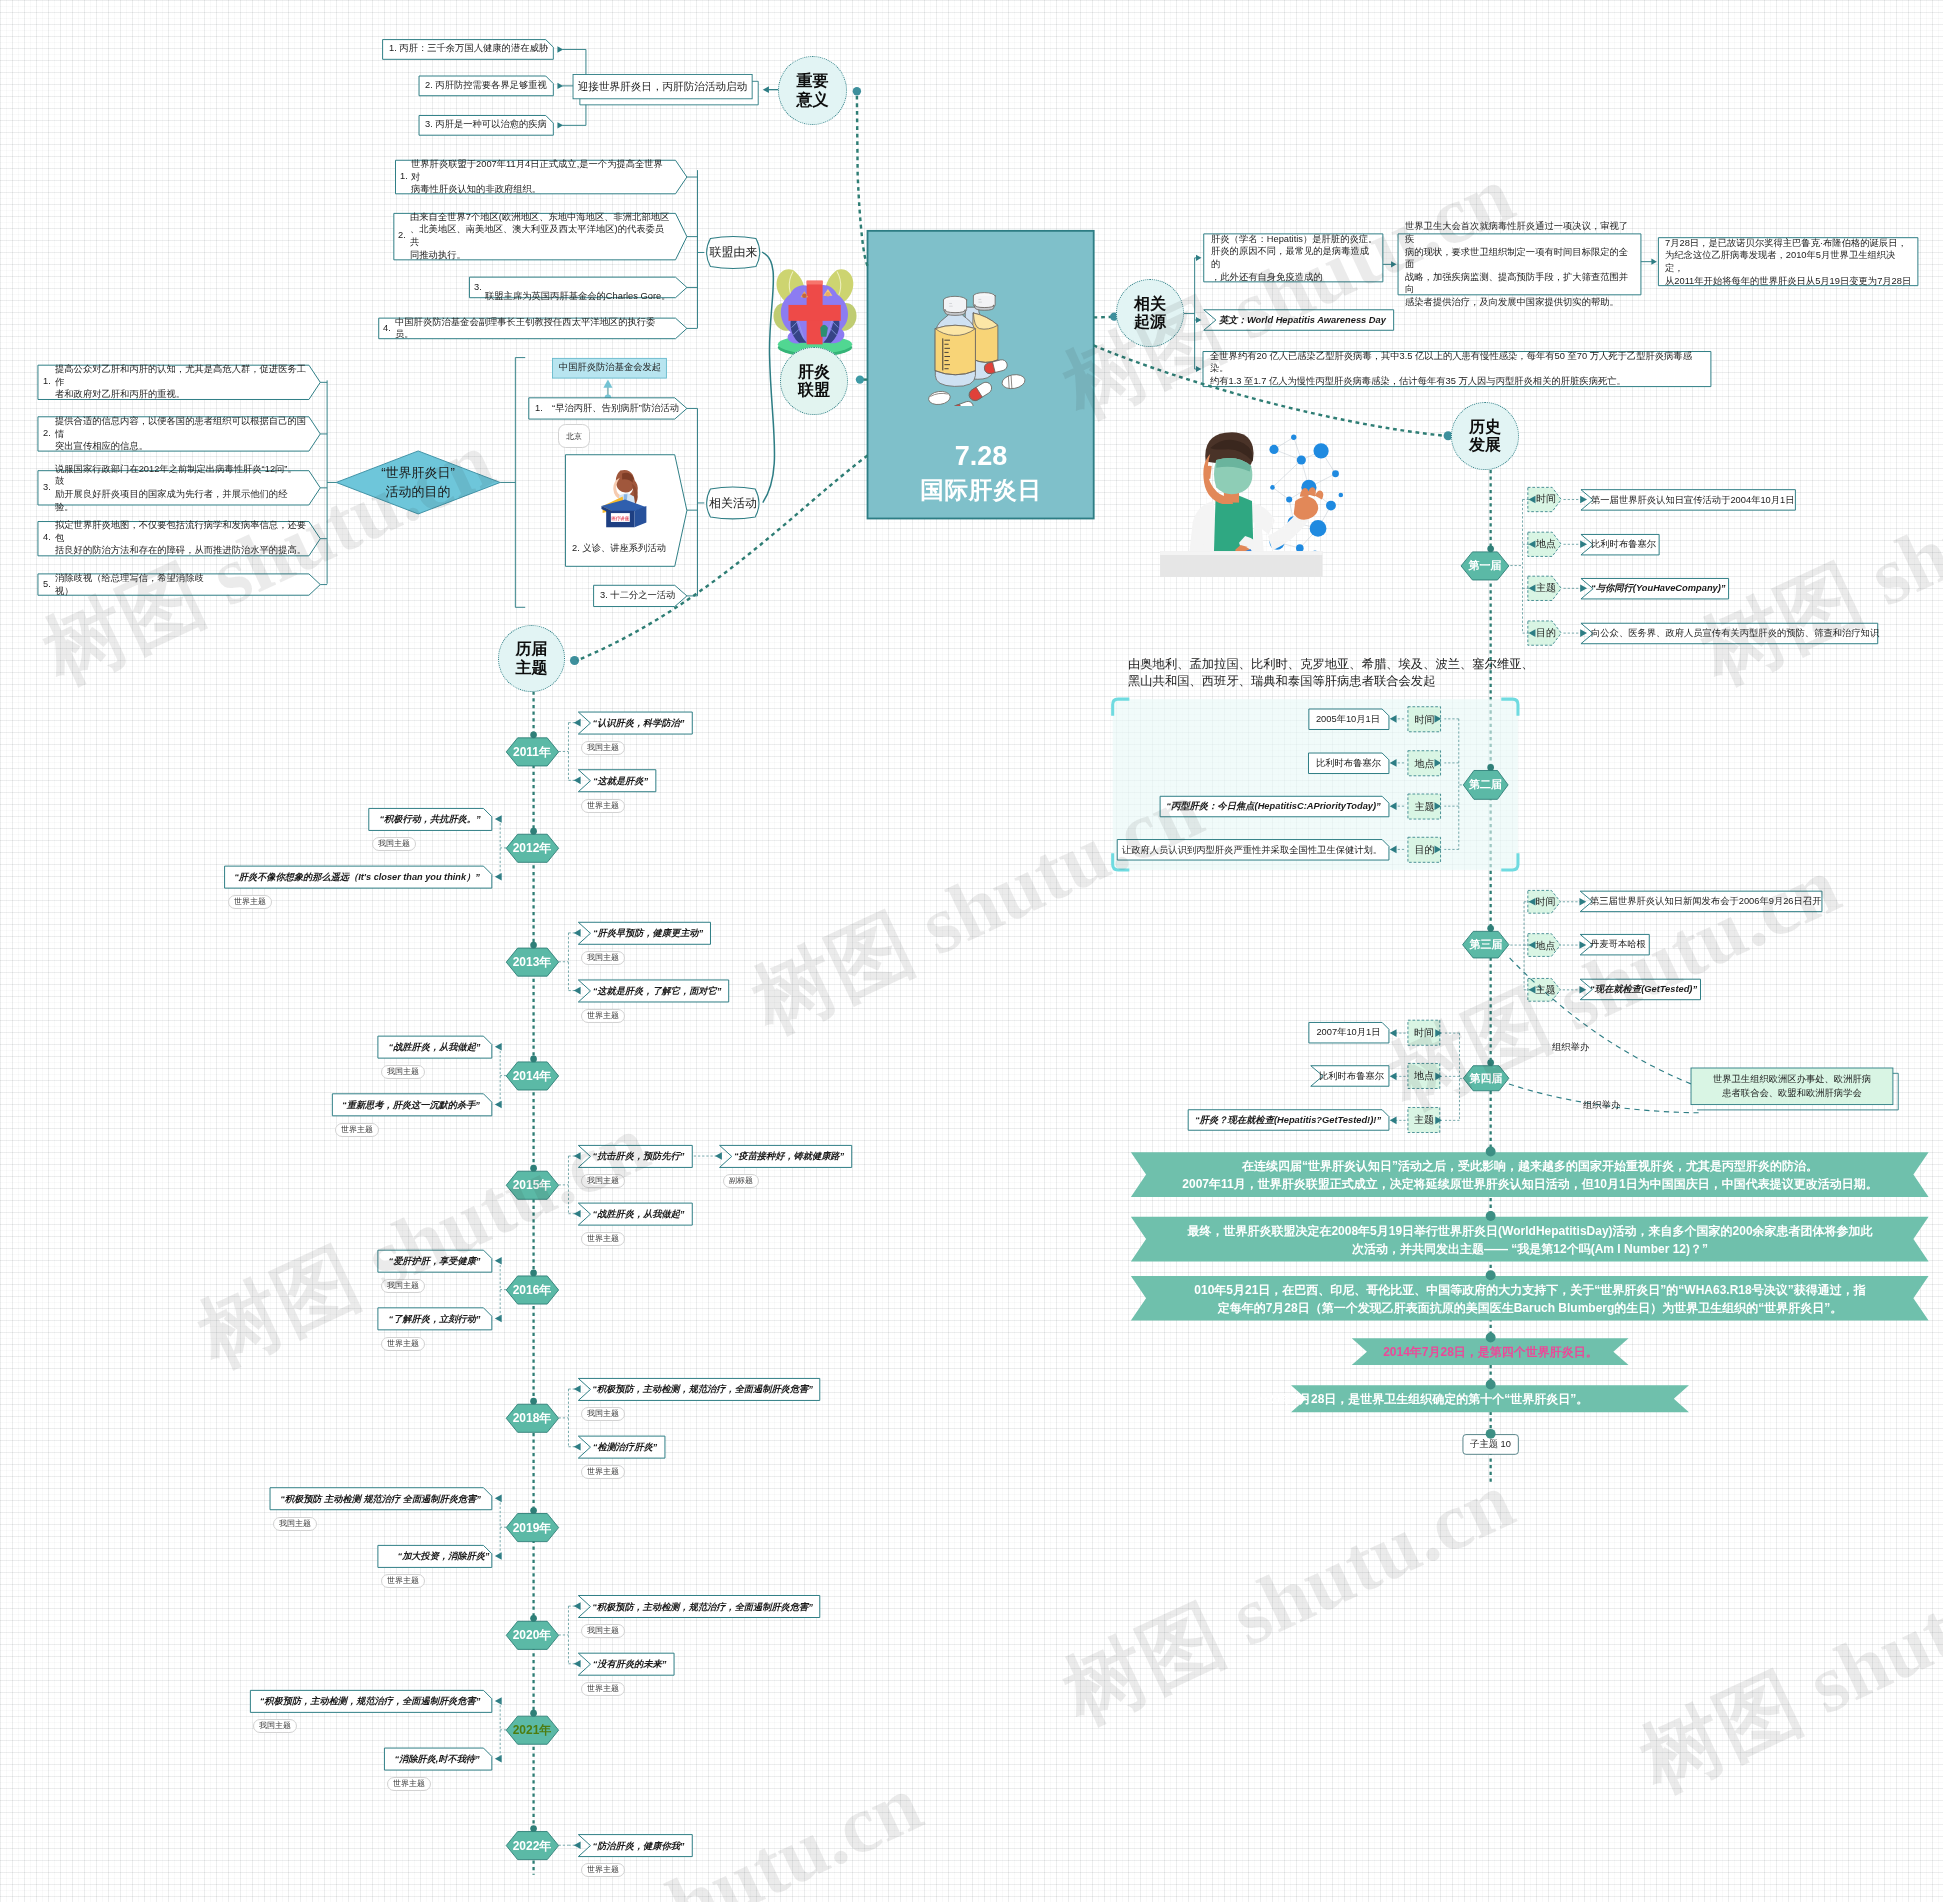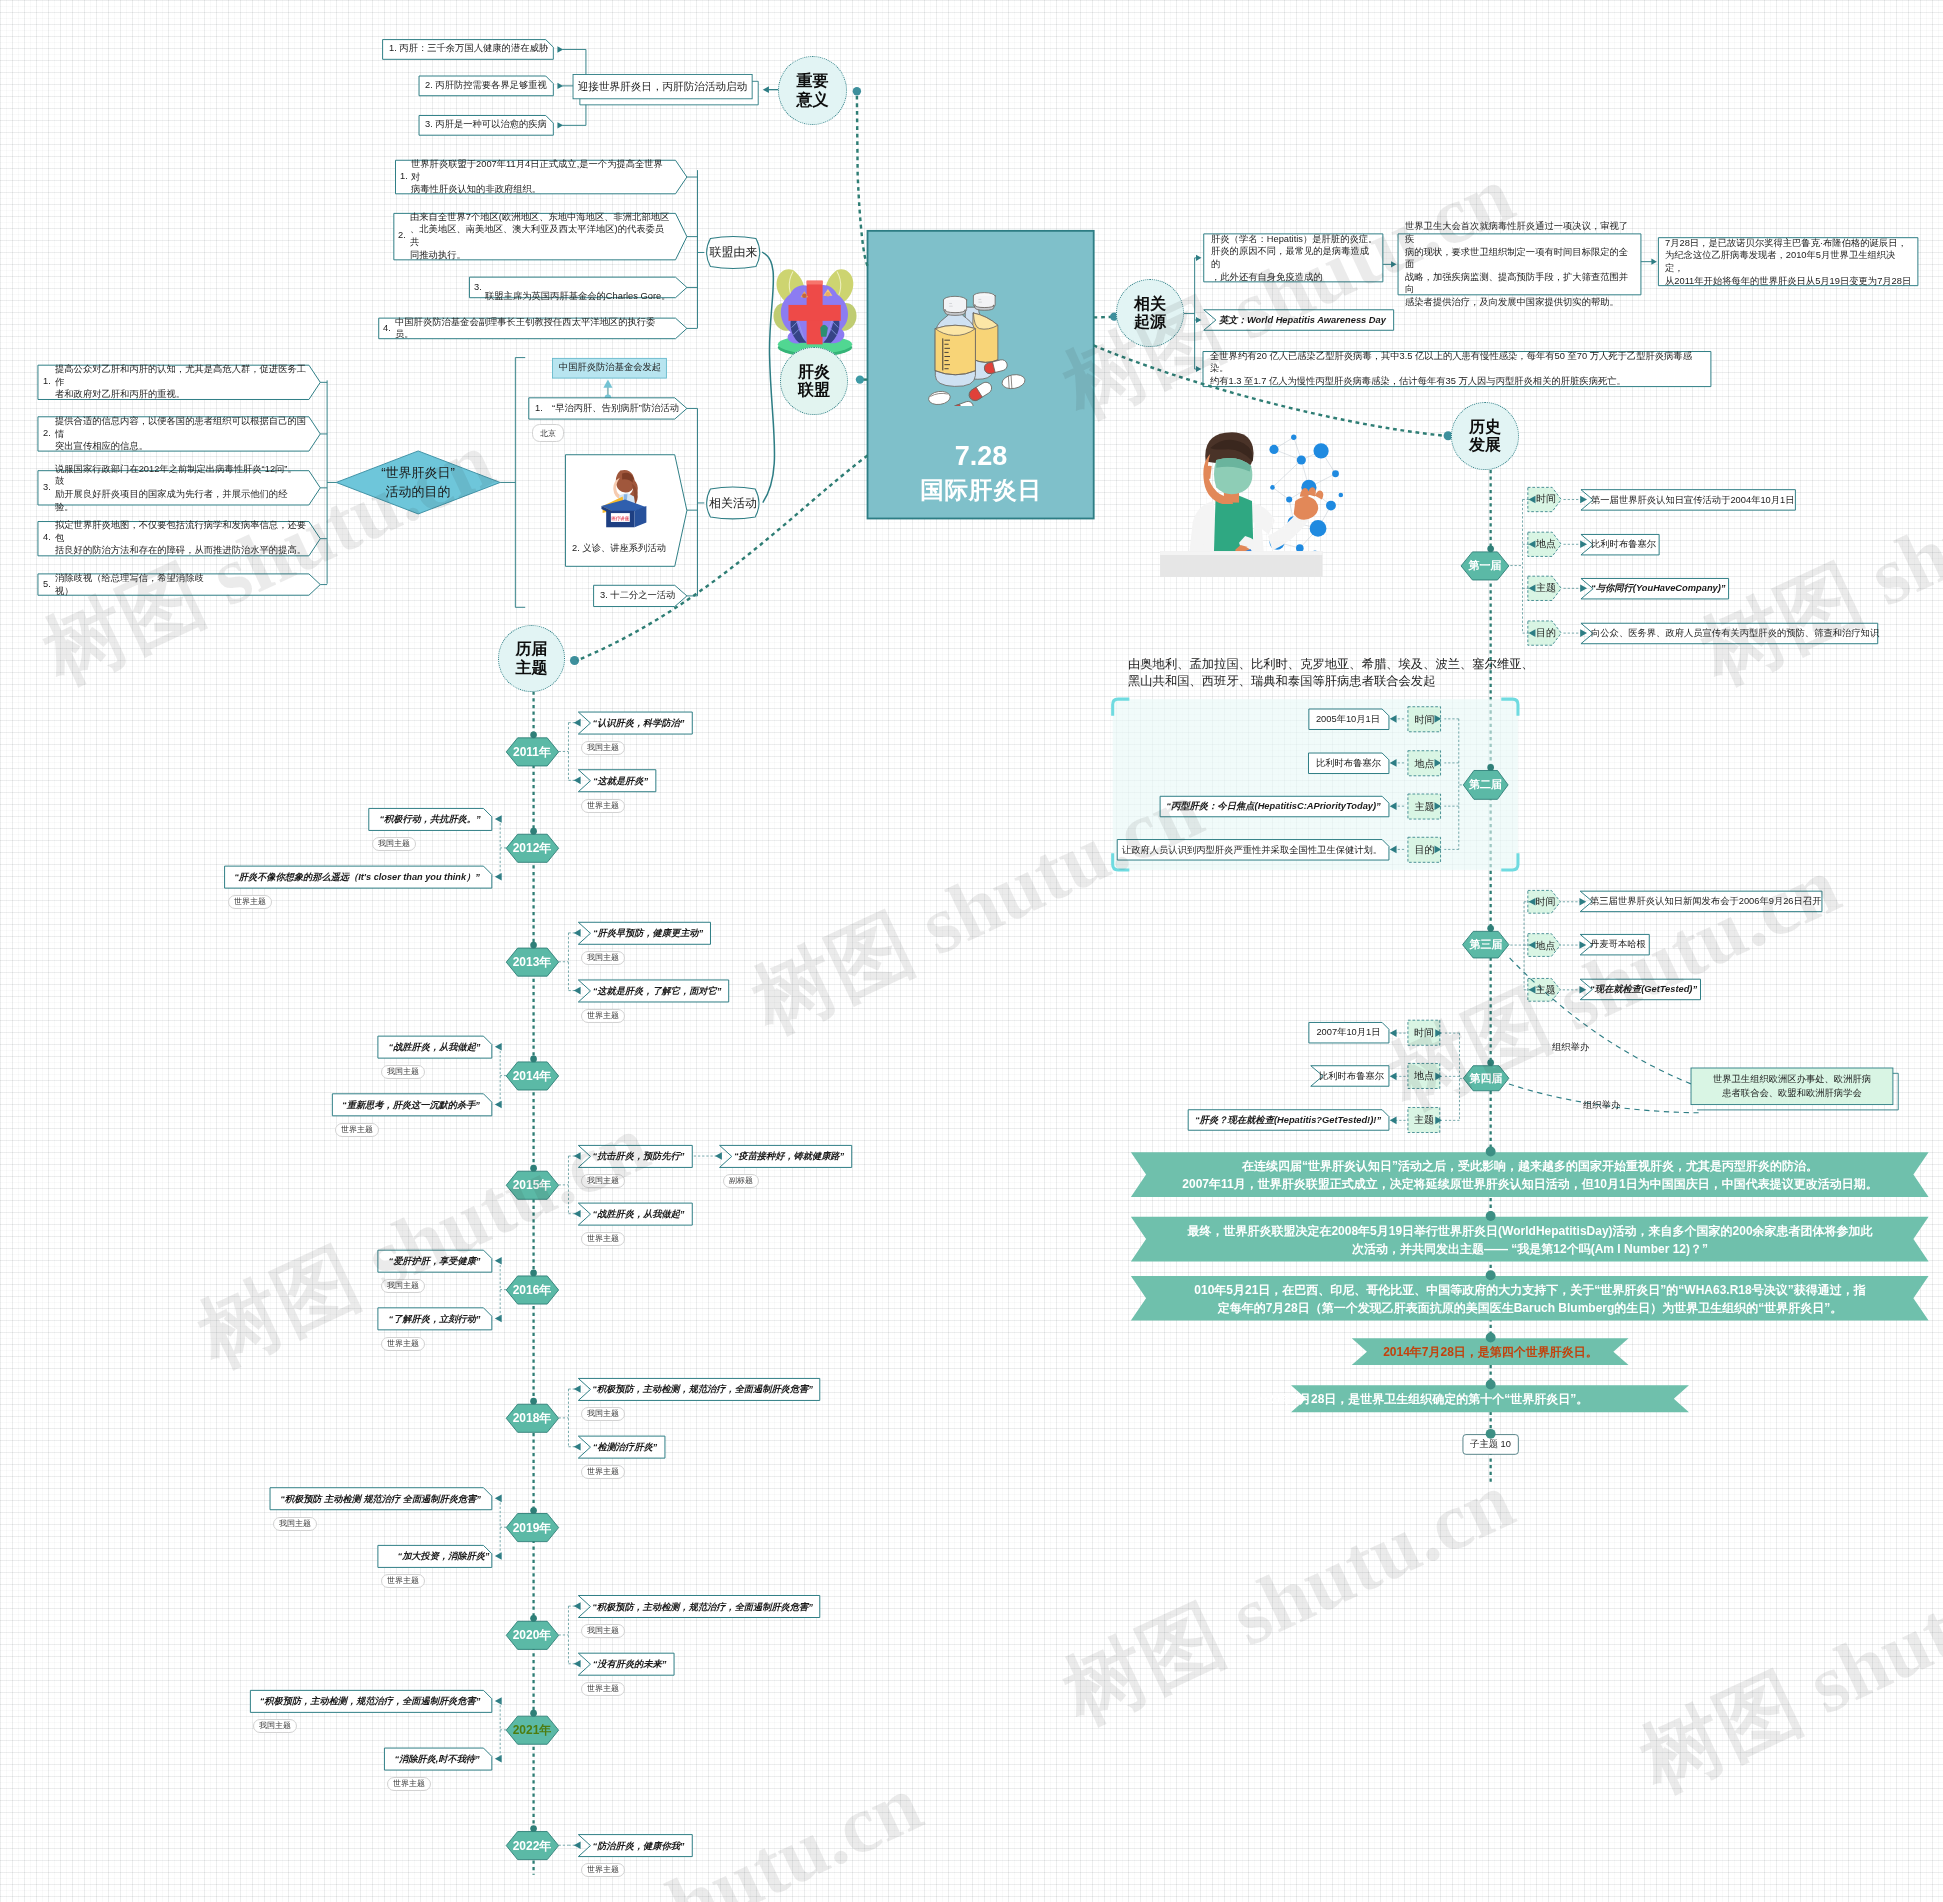--- a/index.html
+++ b/index.html
@@ -362,21 +362,21 @@
 <div class="txt " style="left:410px;top:213px;width:261px;height:46px;font-size:9.3px;line-height:1.36;white-space:pre-line;">由来自全世界7个地区(欧洲地区、东地中海地区、非洲北部地区
 、北美地区、南美地区、澳大利亚及西太平洋地区)的代表委员共
 同推动执行。</div>
 <div class="txt " style="left:474px;top:277px;width:10.6px;height:20.6px;font-size:9.3px;">3.</div>
 <div class="txt " style="left:485px;top:277px;width:186px;height:38px;font-size:9.3px;line-height:1.36;white-space:pre-line;">联盟主席为英国丙肝基金会的Charles Gore。</div>
 <div class="txt " style="left:383px;top:318px;width:10.6px;height:20.6px;font-size:9.3px;">4.</div>
 <div class="txt " style="left:395px;top:318px;width:276px;height:20.6px;font-size:9.3px;line-height:1.36;white-space:pre-line;">中国肝炎防治基金会副理事长王钊教授任西太平洋地区的执行委员。</div>
 <div class="txt ctr nw" style="left:703px;top:238px;width:61px;height:28px;font-size:12px;">联盟由来</div>
 <div class="txt ctr nw" style="left:553px;top:358px;width:114px;height:20px;font-size:9.3px;">中国肝炎防治基金会发起</div>
 <div class="txt nw" style="left:535px;top:398px;width:141px;height:21px;font-size:9.3px;">1.　“早治丙肝、告别病肝”防治活动</div>
-<div class="tag" style="left:532px;top:424px;width:32px;height:18px;font-size:8px;">北京</div>
+<div class="tag" style="left:558px;top:424px;width:32px;height:24px;font-size:8px;">北京</div>
 <div class="txt nw" style="left:572px;top:540px;width:110px;height:18px;font-size:9.3px;">2.  义诊、讲座系列活动</div>
 <div class="n" style="left:592px;top:469px;width:65px;height:61px;">
 <svg viewBox="0 0 110 102" width="65" height="61">
   <g>
     <path d="M48 2 q14 -4 21 7 q6 12 1 22 q-5 9 -14 8 q-12 -1 -15 -13 q-3 -15 7 -24z" fill="#a0573c"></path>
     <path d="M51 7 q12 -4 18 5 q4 8 2 12 q-9 -9 -20 -7z" fill="#7e3d26"></path>
     <path d="M47 14 q-9 14 -5 23 q4 9 13 7 l1 7 h-8 q-11 -4 -12 -18 q-1 -13 11 -19z" fill="#f6cbb0"></path>
     <path d="M69 16 q11 9 8 23 q-2 12 -12 15 l-3 -11 q9 -5 7 -15z" fill="#a0573c"></path>
     <path d="M67 24 q8 4 10 16 q2 14 -6 22 l-6 -4 q7 -9 6 -20z" fill="#8f4a31"></path>
     <path d="M46 44 l14 -4 l11 6 l3 20 h-30z" fill="#d6e6f4"></path>
@@ -548,21 +548,21 @@
 <div class="txt ctr" style="left:1697px;top:1068px;width:190px;height:37px;font-size:9.3px;line-height:1.5;text-align:center;white-space:pre-line;">世界卫生组织欧洲区办事处、欧洲肝病
 患者联合会、欧盟和欧洲肝病学会</div>
 <div class="txt nw" style="left:1552px;top:1041px;width:53px;height:13.7px;font-size:9.3px;">组织举办</div>
 <div class="txt nw" style="left:1583px;top:1099px;width:53px;height:13.7px;font-size:9.3px;">组织举办</div>
 <div class="txt ctr" style="left:1151px;top:1152px;width:758px;height:45px;font-size:12px;color:#fff;font-weight:bold;line-height:1.5;white-space:pre-line;text-align:center;">在连续四届“世界肝炎认知日”活动之后，受此影响，越来越多的国家开始重视肝炎，尤其是丙型肝炎的防治。
 2007年11月，世界肝炎联盟正式成立，决定将延续原世界肝炎认知日活动，但10月1日为中国国庆日，中国代表提议更改活动日期。</div>
 <div class="txt ctr" style="left:1151px;top:1217px;width:758px;height:45px;font-size:12px;color:#fff;font-weight:bold;line-height:1.5;white-space:pre-line;text-align:center;">最终，世界肝炎联盟决定在2008年5月19日举行世界肝炎日(WorldHepatitisDay)活动，来自多个国家的200余家患者团体将参加此
 次活动，并共同发出主题—— “我是第12个吗(Am I Number 12)？”</div>
 <div class="txt ctr" style="left:1151px;top:1276px;width:758px;height:45px;font-size:12px;color:#fff;font-weight:bold;line-height:1.5;white-space:pre-line;text-align:center;">010年5月21日，在巴西、印尼、哥伦比亚、中国等政府的大力支持下，关于“世界肝炎日”的“WHA63.R18号决议”获得通过，指
 定每年的7月28日（第一个发现乙肝表面抗原的美国医生Baruch Blumberg的生日）为世界卫生组织的“世界肝炎日”。</div>
-<div class="txt ctr" style="left:1372px;top:1338px;width:237px;height:27px;font-size:12px;color:#c2410c;font-weight:bold;line-height:1.5;white-space:pre-line;text-align:center;">2014年7月28日，是第四个世界肝炎日。</div>
+<div class="txt ctr" style="left:1372px;top:1338px;width:237px;height:27px;font-size:12px;color:#ec4899;font-weight:bold;line-height:1.5;white-space:pre-line;text-align:center;">2014年7月28日，是第四个世界肝炎日。</div>
 <div class="txt ctr" style="left:1242px;top:1385px;width:358px;height:27px;font-size:12px;color:#fff;font-weight:bold;line-height:1.5;white-space:pre-line;text-align:center;">2020年7月28日，是世界卫生组织确定的第十个“世界肝炎日”。</div>
 <div class="txt ctr nw" style="left:1463px;top:1435px;width:55px;height:20px;font-size:9.3px;">子主题 10</div>
 <div class="circ" style="left:498px;top:625px;width:67px;height:67px;font-size:16px;">
     <span style="white-space:pre-line">历届
 主题</span>
   </div>
 <div class="txt ctr nw" style="left:506px;top:738px;width:52px;height:28px;font-size:12px;font-weight:bold;color:#fff;">2011年</div>
 <div class="txt it ctr nw" style="left:592px;top:712px;width:93px;height:22px;font-size:9.2px;">“认识肝炎，科学防治”</div>
 <div class="tag" style="left:581px;top:741px;width:44px;height:13.7px;font-size:8px;">我国主题</div>
 <div class="txt it ctr nw" style="left:592px;top:770px;width:57px;height:22px;font-size:9.2px;">“这就是肝炎”</div>

